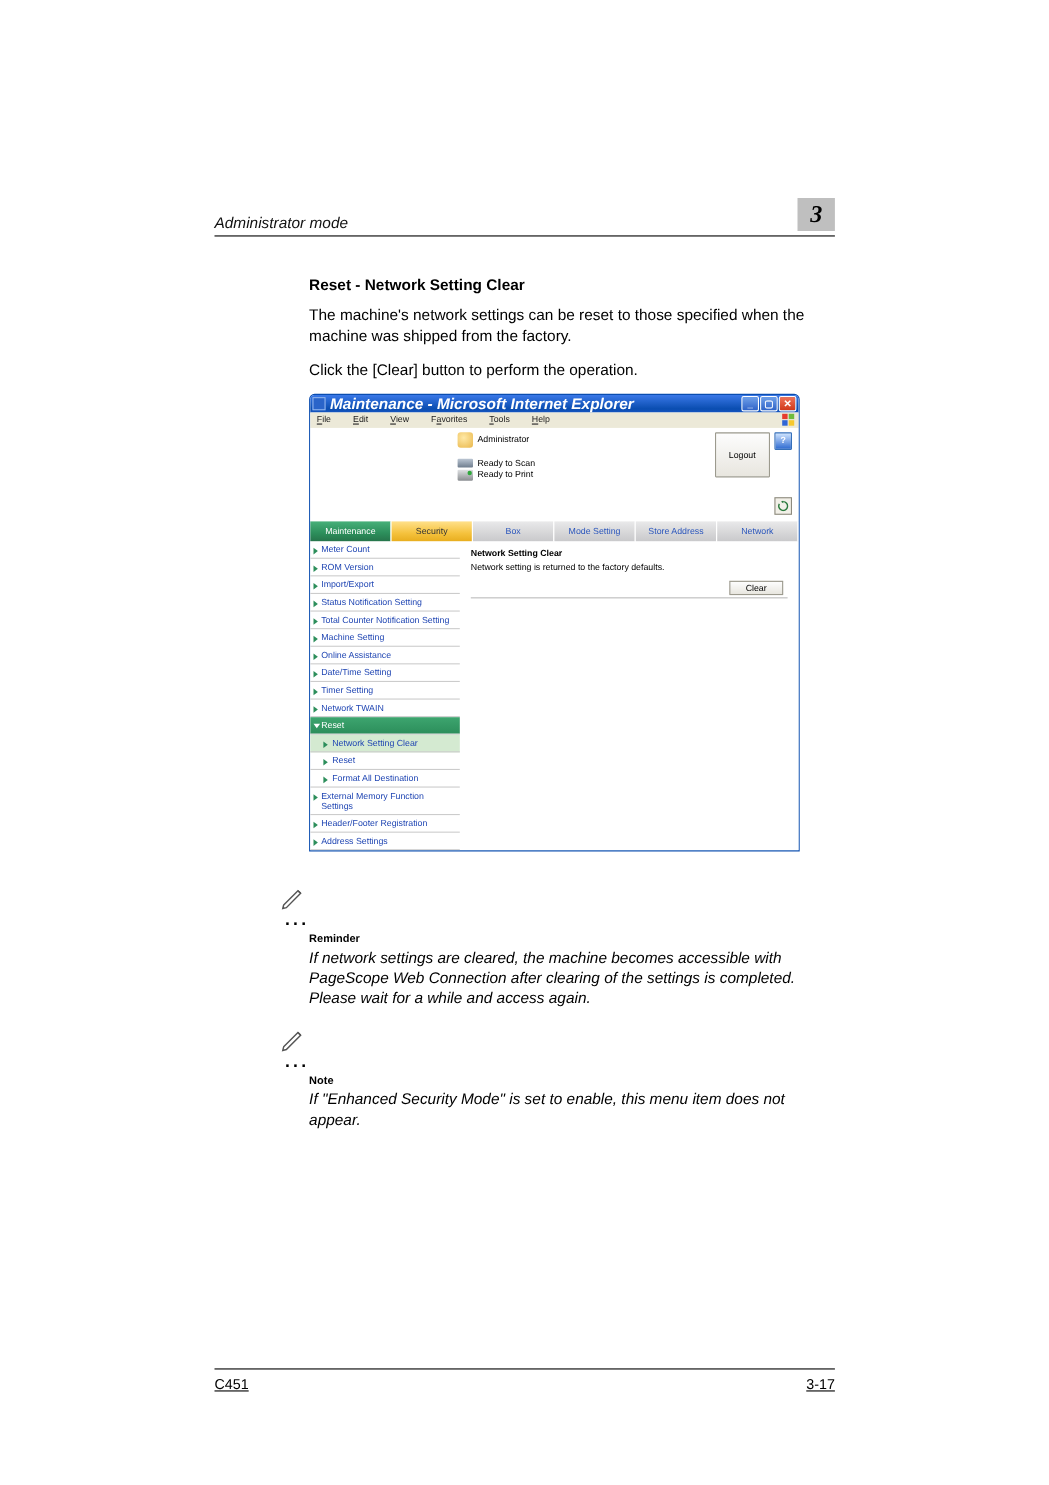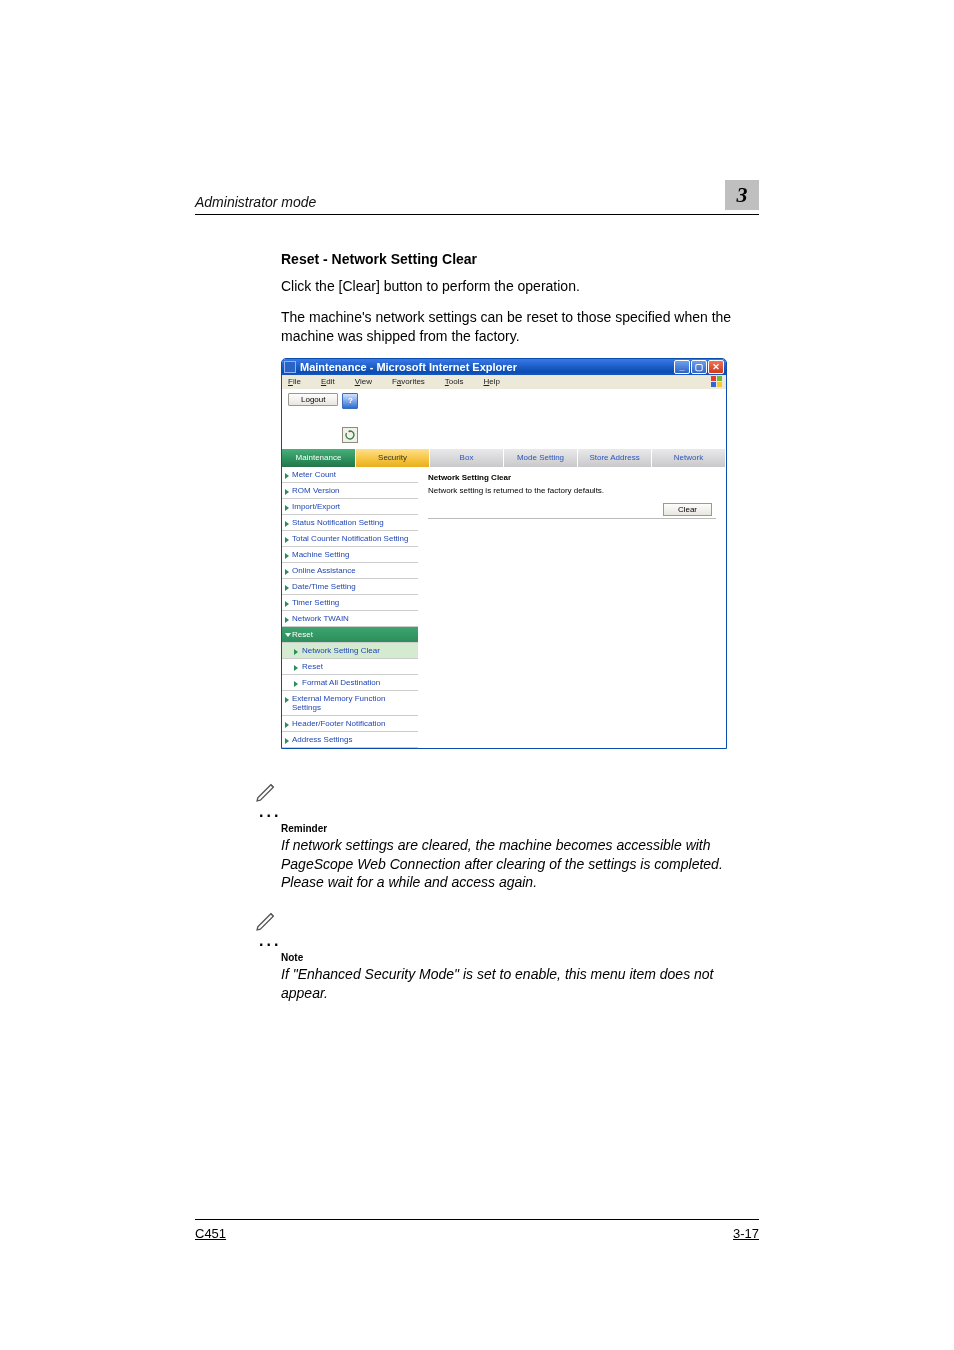--- a/index.html
+++ b/index.html
@@ -70,21 +70,22 @@
     position: relative;
   }
   .ie-titlebar .app-icon {
     width: 10px; height: 10px;
     background: #2a64c9;
     border: 1px solid #8fb4ef;
     margin-right: 4px;
   }
   .ie-titlebar .title-text {
     font-weight: bold;
-    font-size: 11px;
+    font-size: 14px;
+    font-style: italic;
   }
   .win-controls {
     position: absolute;
     right: 2px; top: 1px;
     display: flex;
     gap: 1px;
   }
   .win-btn {
     width: 14px; height: 12px;
     border: 1px solid #fff;
@@ -154,21 +155,21 @@
     position: absolute;
     width: 4px; height: 4px;
     background: #2fa83c;
     right: 1px; top: 1px;
     border-radius: 50%;
   }
   .ws-top-right { display: flex; align-items: flex-start; gap: 6px; }
   .logout-btn {
     background: linear-gradient(#fdfdfd,#e8e6df);
     border: 1px solid #9c9a8e;
-    padding: 1px 12px;
+    padding: 15px 12px;
     font-size: 8px;
     border-radius: 1px;
   }
   .help-btn {
     width: 14px; height: 14px;
     background: linear-gradient(#cfe4ff,#2f6bd1);
     color: #fff;
     font-weight: bold;
     text-align: center;
     line-height: 14px;
@@ -329,22 +330,22 @@
 
 <div class="page">
 
   <div class="header-row">
     <div class="header-title">Administrator mode</div>
     <div class="header-chapter">3</div>
   </div>
 
   <div class="content-block">
     <div class="section-title">Reset - Network Setting Clear</div>
+    <div class="body-text">The machine's network settings can be reset to those specified when the machine was shipped from the factory.</div>
     <div class="body-text">Click the [Clear] button to perform the operation.</div>
-    <div class="body-text">The machine's network settings can be reset to those specified when the machine was shipped from the factory.</div>
 
     <div class="ie-window">
       <div class="ie-titlebar">
         <div class="app-icon"></div>
         <div class="title-text">Maintenance - Microsoft Internet Explorer</div>
         <div class="win-controls">
           <div class="win-btn win-min">_</div>
           <div class="win-btn win-max">▢</div>
           <div class="win-btn win-close">✕</div>
         </div>
@@ -360,20 +361,38 @@
           <svg viewBox="0 0 12 12">
               <rect x="0" y="0" width="5" height="5" fill="#e63b2e"></rect>
               <rect x="6" y="0" width="5" height="5" fill="#6fbb3c"></rect>
               <rect x="0" y="6" width="5" height="5" fill="#3066d6"></rect>
               <rect x="6" y="6" width="5" height="5" fill="#f7c92e"></rect>
             </svg>
         </span>
       </div>
 
       <div class="ws-top">
+        <div class="ws-top-left">
+          <div>
+            <div class="admin-block">
+              <div class="admin-icon"></div>
+              <span>Administrator</span>
+            </div>
+            <div class="status-lines">
+              <div class="status-line">
+                <div class="scanner-icon"></div>
+                <span>Ready to Scan</span>
+              </div>
+              <div class="status-line">
+                <div class="printer-icon"></div>
+                <span>Ready to Print</span>
+              </div>
+            </div>
+          </div>
+        </div>
         <div class="ws-top-right">
           <div>
             <div style="display:flex; gap:4px; align-items:flex-start;">
               <div class="logout-btn">Logout</div>
               <div class="help-btn">?</div>
             </div>
             <div style="display:flex; justify-content:flex-end;">
               <div class="refresh-btn">
                 <svg viewBox="0 0 10 10">
                     <path d="M5 1 A4 4 0 1 1 1.5 3" fill="none" stroke="#2a7a3c" stroke-width="1.3"></path>
@@ -404,21 +423,21 @@
           <div class="sb-item">Machine Setting</div>
           <div class="sb-item">Online Assistance</div>
           <div class="sb-item">Date/Time Setting</div>
           <div class="sb-item">Timer Setting</div>
           <div class="sb-item">Network TWAIN</div>
           <div class="sb-item open">Reset</div>
           <div class="sb-sub sel">Network Setting Clear</div>
           <div class="sb-sub">Reset</div>
           <div class="sb-sub">Format All Destination</div>
           <div class="sb-item">External Memory Function Settings</div>
-          <div class="sb-item">Header/Footer Notification</div>
+          <div class="sb-item">Header/Footer Registration</div>
           <div class="sb-item">Address Settings</div>
         </div>
         <div class="main-pane">
           <div class="mp-title">Network Setting Clear</div>
           <div class="mp-desc">Network setting is returned to the factory defaults.</div>
           <div class="mp-btn-row">
             <span class="clear-btn">Clear</span>
           </div>
           <div class="mp-hr"></div>
           <div style="height:150px;"></div>

